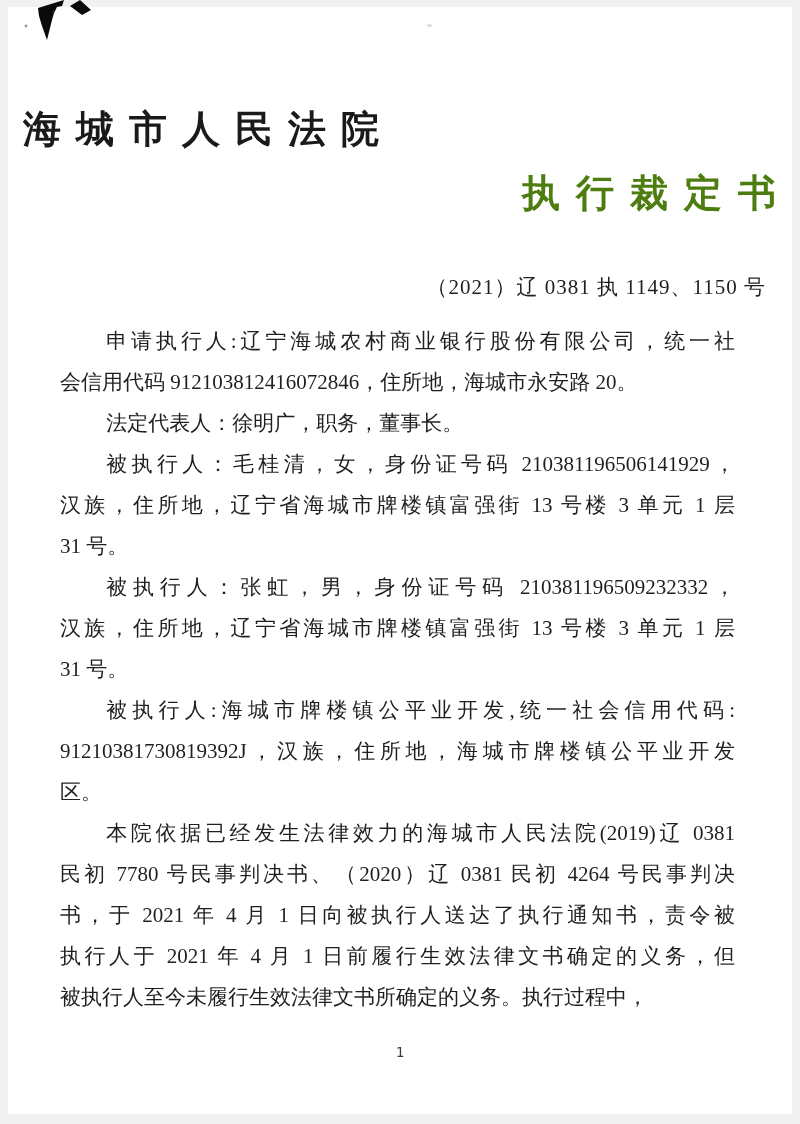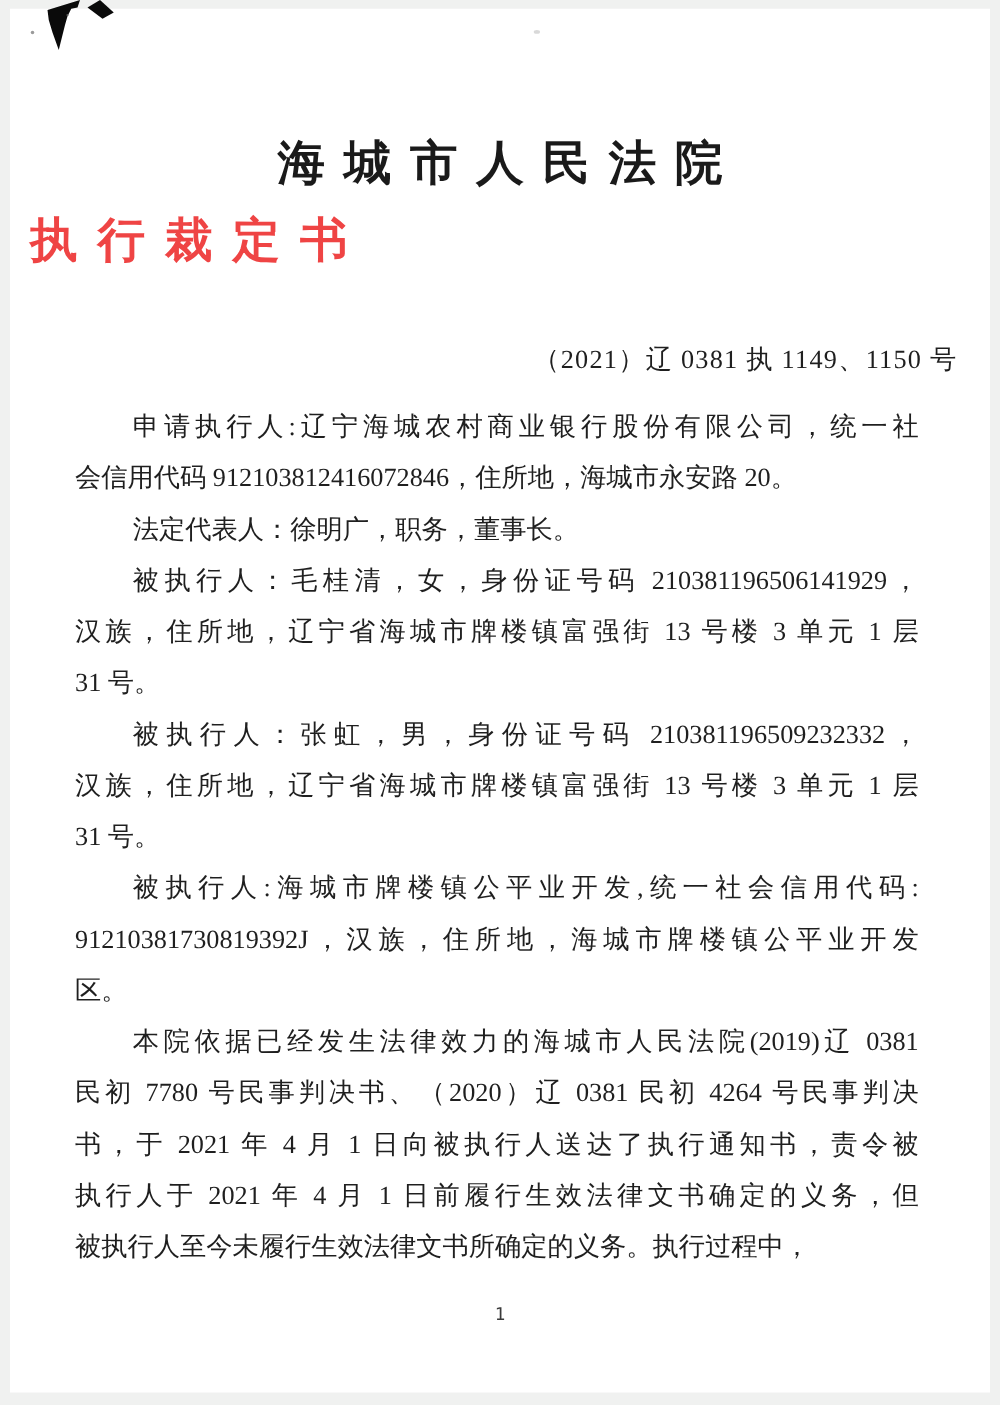--- a/index.html
+++ b/index.html
@@ -39,37 +39,37 @@
     position: absolute;
     left: 419px;
     top: 17px;
     width: 5px;
     height: 3px;
     background: #d9d9d9;
     border-radius: 50%;
   }
   h1.court-name {
     margin: 104px 0 0 0;
-    text-align: center;
     font-size: 38px;
     font-weight: 700;
     letter-spacing: 15px;
     text-indent: 15px; 
     line-height: 1.1;
     color: #1a1a1a;
+    font-family: Liberation Mono, monospace;
   }
   h2.doc-title {
     margin: 20px 0 0 0;
-    text-align: left;
+    text-align: right;
     font-size: 38px;
     font-weight: 700;
     letter-spacing: 16px;
     text-indent: 16px;
     line-height: 1.1;
-    color: #ef4444;
+    color: #4d7c0f;
   }
   .case-number {
     margin-top: 58px;
     padding-right: 26px;
     text-align: right;
     font-size: 21px;
     letter-spacing: 1px;
     color: #1f1f1f;
   }
   .doc-body {

